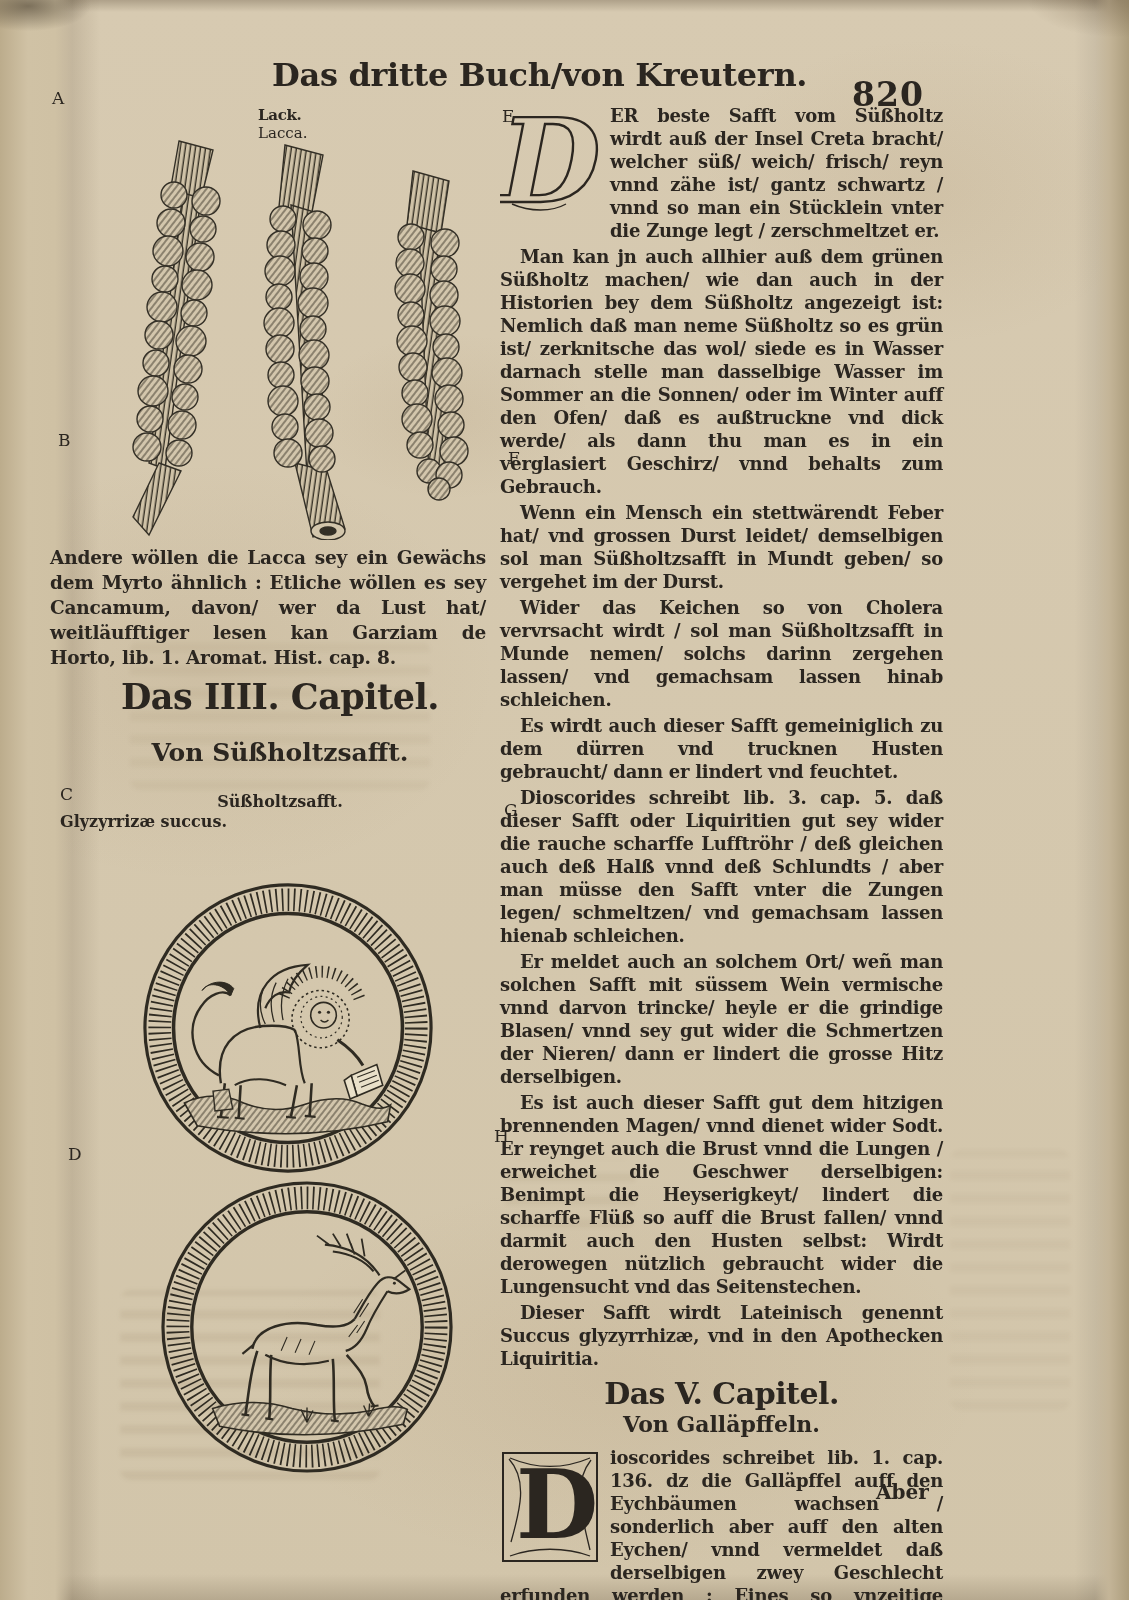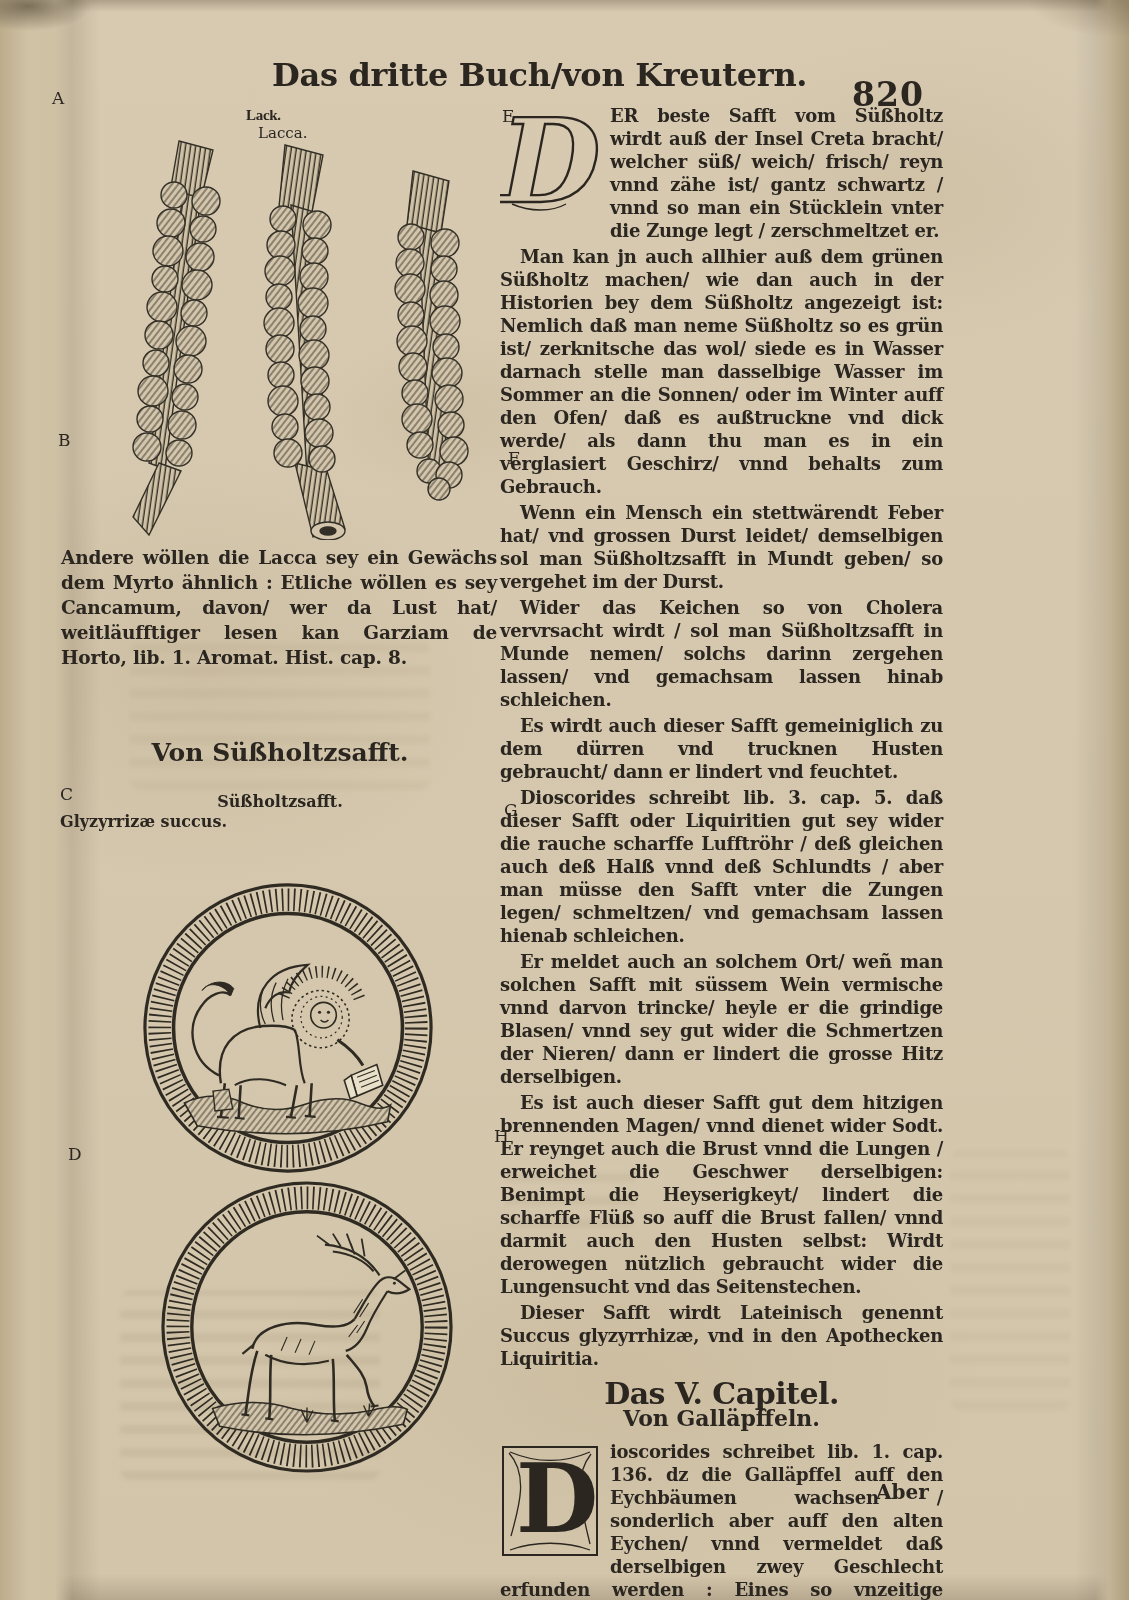--- a/index.html
+++ b/index.html
@@ -28,41 +28,41 @@
   .caption{width:436px;font-size:18.5px;line-height:25px;text-align:justify;font-weight:700;letter-spacing:-0.2px;}
   .h-cap{width:440px;text-align:center;font-size:35px;font-weight:700;letter-spacing:-0.5px;}
   .h-sub{width:440px;text-align:center;font-size:25px;font-weight:700;}
   .fig-label{width:440px;text-align:center;font-size:16px;font-weight:700;line-height:20px;}
   .fig-label-lat{width:440px;text-align:left;font-size:16px;font-weight:700;line-height:20px;}
   .col-right{left:500px;top:104px;width:443px;height:1375px;font-size:18px;line-height:23px;}
   .col-right p{margin:0 0 3px 0;text-indent:20px;text-align:justify;font-weight:700;letter-spacing:-0.25px;color:#2b2620;}
   .col-right p.noind{text-indent:0;}
   .dropcap{float:left;width:100px;height:112px;margin:4px 10px 2px 0;}
   .dropcap2{float:left;width:100px;height:114px;margin:4px 10px 2px 0;}
-  .ch5{font-size:30px;font-weight:700;text-align:center;margin:12px 0 2px 0;letter-spacing:-0.5px;}
+  .ch5{font-size:30px;font-weight:700;text-align:center;margin:12px 0 8px 0;letter-spacing:-0.5px;}
   .ch5sub{font-size:22px;font-weight:700;text-align:center;margin:0 0 10px 0;}
   .catchword{font-size:20px;font-weight:700;}
   .bleed{position:absolute;filter:blur(2px);opacity:.55;border-radius:10px;
     background:repeating-linear-gradient(0deg, rgba(115,92,60,.16) 0 9px, rgba(0,0,0,0) 9px 23px);}
   svg{display:block;}
 </style>
 </head>
 <body>
 
 <div id="stage">
 
   <div class="bleed" style="left:130px;top:640px;width:300px;height:150px;opacity:.35"></div>
   <div class="bleed" style="left:120px;top:1290px;width:260px;height:190px;"></div>
   <div class="bleed" style="left:505px;top:1158px;width:130px;height:70px;opacity:.45"></div>
   <div class="bleed" style="left:950px;top:1150px;width:120px;height:260px;opacity:.3"></div>
 
   <div class="abs blk title" style="left:272px;top:56px;">Das dritte Buch/von Kreutern.</div>
   <div class="abs blk pageno" style="left:852px;top:56px;margin-top:19px;">820</div>
 
-  <div class="abs small-label blk" style="left:246px;top:106px;font-family:Liberation Serif, serif;">Lack.</div>
+  <div class="abs small-label blk" style="left:258px;top:106px;">Lack.</div>
   <div class="abs small-label" style="left:258px;top:124px;">Lacca.</div>
 
   <div class="abs margin-letter" style="left:52px;top:88px;">A</div>
   <div class="abs margin-letter" style="left:58px;top:430px;">B</div>
   <div class="abs margin-letter" style="left:60px;top:784px;">C</div>
   <div class="abs margin-letter" style="left:68px;top:1144px;">D</div>
   <div class="abs margin-letter" style="left:502px;top:106px;">E</div>
   <div class="abs margin-letter" style="left:508px;top:448px;">F</div>
   <div class="abs margin-letter" style="left:504px;top:800px;">G</div>
   <div class="abs margin-letter" style="left:494px;top:1126px;">H</div>
@@ -155,22 +155,23 @@
           <circle cx="356" cy="290" r="13"></circle>
         <circle cx="325" cy="310" r="13"></circle>
           <circle cx="359" cy="316" r="14"></circle>
         <circle cx="334" cy="336" r="12"></circle>
           <circle cx="354" cy="340" r="13"></circle>
           <circle cx="344" cy="354" r="11"></circle>
       </g>
     </g>
   </svg>
 
-  <div class="abs caption" style="left:61px;top:545px;">Andere wöllen die Lacca sey ein Gewächs dem Myrto ähnlich :  Etliche wöllen es sey Cancamum, davon/ wer da Lust hat/ weitläufftiger lesen kan Garziam de Horto, lib. 1.  Aromat. Hist. cap. 8.</div>
-
+  <div class="abs caption" style="left:50px;top:545px;">Andere wöllen die Lacca sey ein Gewächs dem Myrto ähnlich :  Etliche wöllen es sey Cancamum, davon/ wer da Lust hat/ weitläufftiger lesen kan Garziam de Horto, lib. 1.  Aromat. Hist. cap. 8.</div>
+
+  <div class="abs h-cap" style="left:60px;top:676px;">Das IIII. Capitel.</div>
   <div class="abs fig-label" style="left:60px;top:792px;">Süßholtzsafft.</div>
   <div class="abs h-sub" style="left:60px;top:738px;">Von Süßholtzsafft.</div>
   <div class="abs fig-label-lat" style="left:60px;top:812px;">Glyzyrrizæ succus.</div>
 
   <svg class="abs" style="left:140px;top:880px;" width="296" height="296" viewBox="0 0 300 300">
     <g fill="none" stroke="#2f2b22">
       <circle cx="150" cy="150" r="145" stroke-width="3.2"></circle>
       <circle cx="150" cy="150" r="130" stroke-width="23" stroke-dasharray="1.7 4.3"></circle>
       <circle cx="150" cy="150" r="116" stroke-width="3.6"></circle>
       <path d="M45,226 Q75,212 105,226 Q135,238 165,228 Q200,216 225,227 Q245,235 254,228 L251,245 Q160,267 58,249 Z" fill="url(#hat)" stroke-width="1.6"></path>

